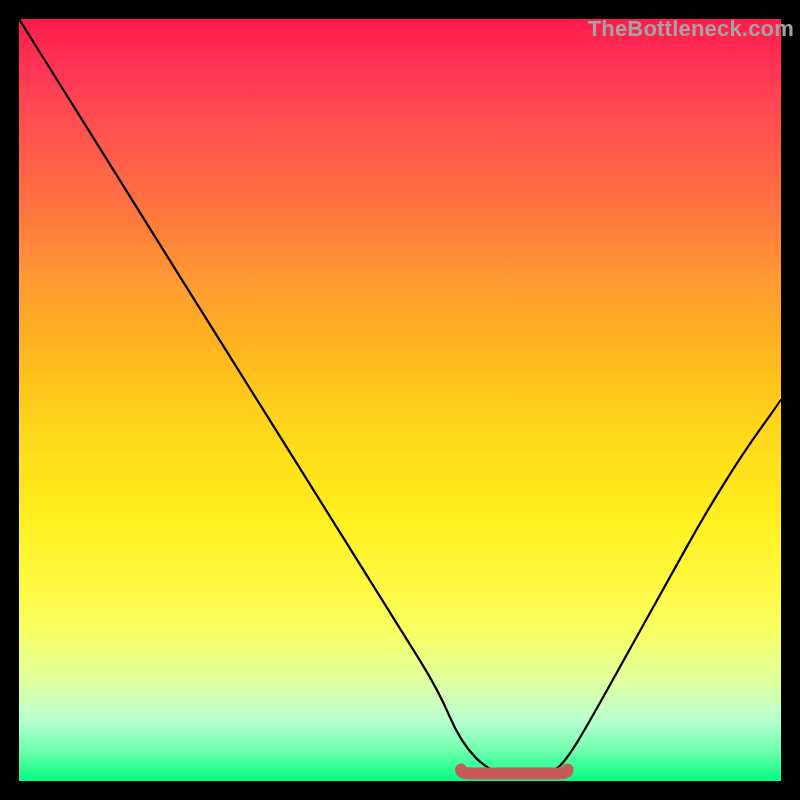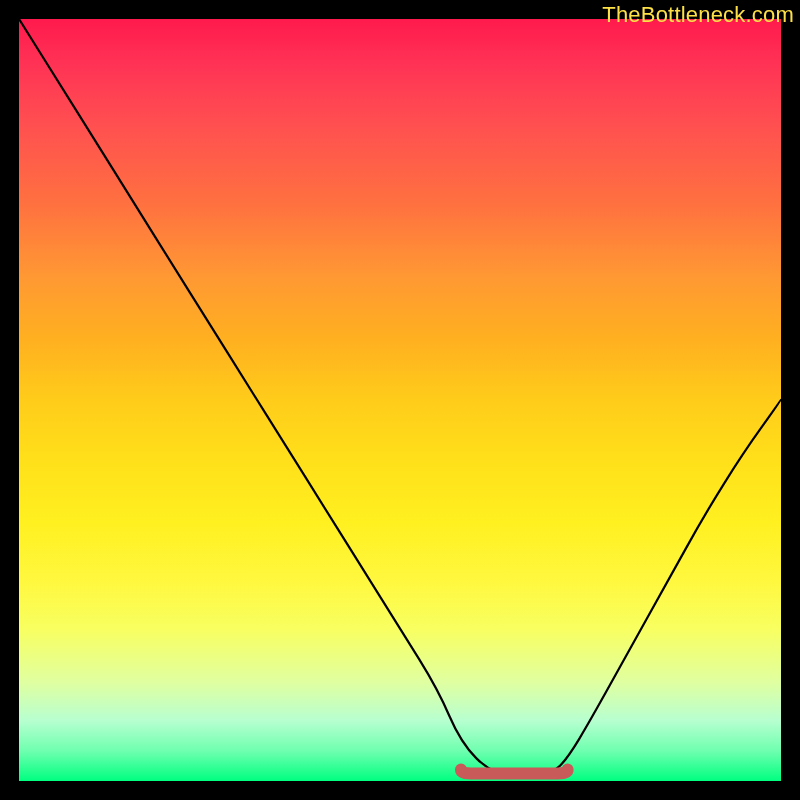--- a/index.html
+++ b/index.html
@@ -29,26 +29,26 @@
       #fff840 74%,
       #f8ff60 80%,
       #e0ffa0 87%,
       #b8ffd0 92%,
       #70ffb0 96%,
       #00ff80 100%
     );
   }
   .watermark {
     position: absolute;
-    top: 2px;
+    top: 16px;
     right: 6px;
     font-family: Arial, Helvetica, sans-serif;
     font-size: 22px;
-    font-weight: 400;
-    color: #fde047;
+    font-weight: 700;
+    color: #a3a3a3;
     letter-spacing: 0.2px;
   }
   svg.curve {
     position: absolute;
     left: 0;
     top: 0;
     width: 762px;
     height: 762px;
   }
 </style>

